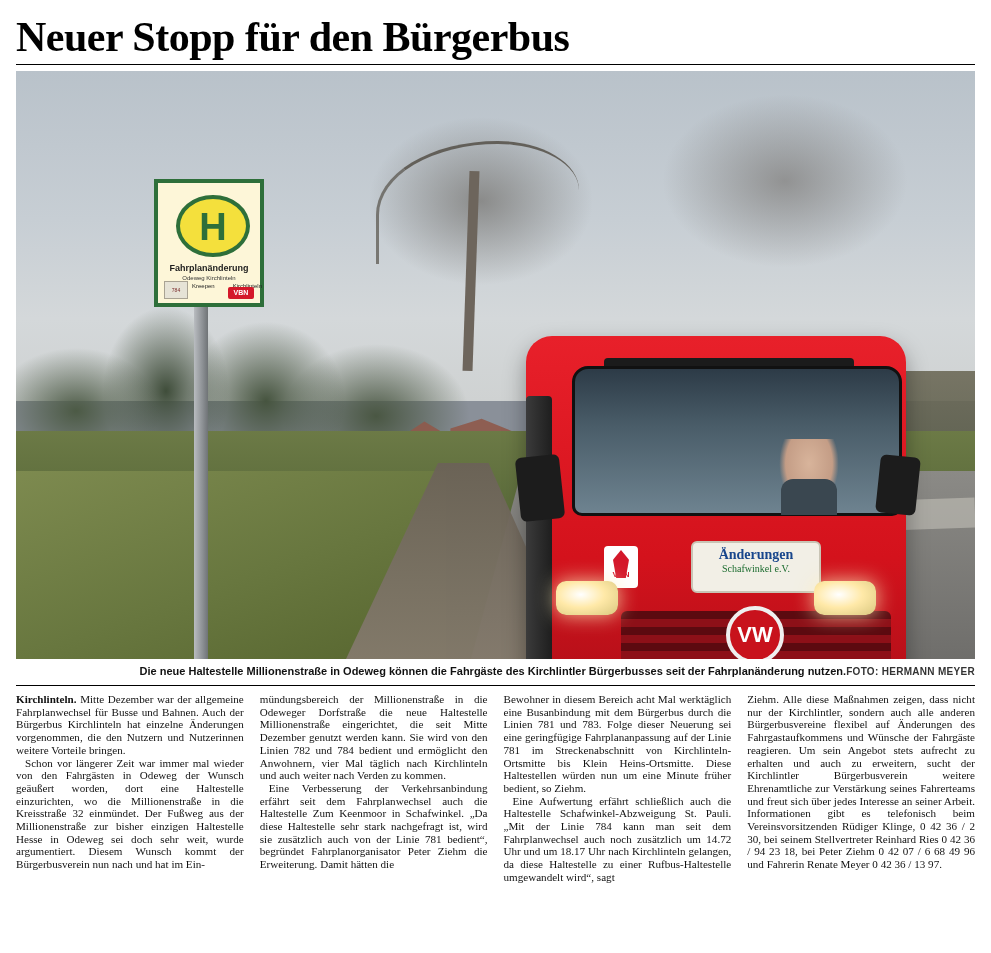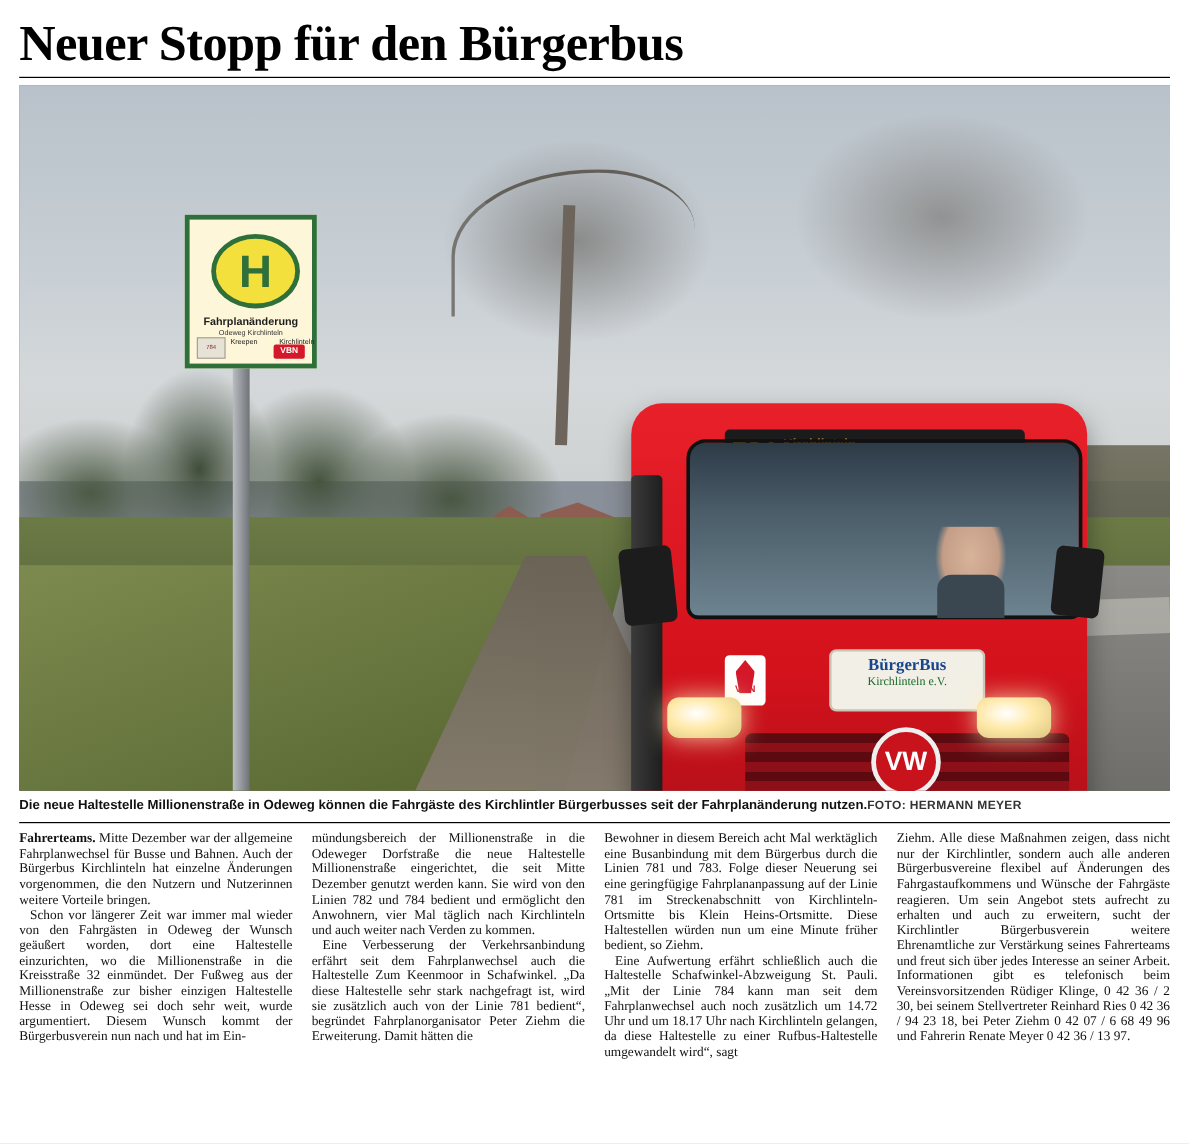--- a/index.html
+++ b/index.html
@@ -244,21 +244,21 @@
   .headlamp.left{ left:30px; }
   .headlamp.right{ right:30px; }
   .door-post{
     position:absolute; left:0px; top:60px; width:26px; height:330px;
     background: linear-gradient(to right,#3b3b3b,#1e1e1e);
     border-radius:4px;
   }
 
   
   .caption-row{
-    display:flex; justify-content:flex-start; align-items:baseline;
+    display:flex; justify-content:flex-end; align-items:baseline;
     margin-top:6px; padding-bottom:6px;
   }
   .caption{
     font-family:"Liberation Sans",sans-serif; font-weight:bold;
     font-size:11px; color:#111;
   }
   .credit{
     font-family:"Liberation Sans",sans-serif; font-weight:bold;
     font-size:10px; color:#333; letter-spacing:.3px;
   }
@@ -326,41 +326,41 @@
             <span style="display:block">Odeweg - Schaf</span>
           </span>
         </div>
         <div class="windscreen">
           <div class="driver"></div>
         </div>
         <div class="mirror-l"></div>
         <div class="mirror-r"></div>
         <div class="vbn-badge">VBN</div>
         <div class="logo-plate">
-          <div class="l1">BürgerBus</div>
-          <div class="l2">Kirchlinteln e.V.</div>
+          <div class="l1">Änderungen</div>
+          <div class="l2">Schafwinkel e.V.</div>
         </div>
         <div class="grille"></div>
         <div class="vw-logo">VW</div>
         <div class="headlamp left"></div>
         <div class="headlamp right"></div>
 
       </div>
     </div>
   </div>
 
   <div class="caption-row">
     <div class="caption">Die neue Haltestelle Millionenstraße in Odeweg können die Fahrgäste des Kirchlintler Bürgerbusses seit der Fahrplanänderung nutzen.</div>
     <div class="credit">FOTO: HERMANN MEYER</div>
   </div>
   <div class="rule-mid"></div>
 
   <div class="cols">
     <div>
-      <p class="first"><span class="lead">Fahrerteams.</span> <span>Mitte Dezember war der allgemeine Fahrplanwechsel für Busse und Bahnen. Auch der Bürgerbus Kirchlinteln hat einzelne Änderungen vorgenommen, die den Nutzern und Nutzerinnen weitere Vorteile bringen.</span></p>
+      <p class="first"><span class="lead">Kirchlinteln.</span> <span>Mitte Dezember war der allgemeine Fahrplanwechsel für Busse und Bahnen. Auch der Bürgerbus Kirchlinteln hat einzelne Änderungen vorgenommen, die den Nutzern und Nutzerinnen weitere Vorteile bringen.</span></p>
       <p>Schon vor längerer Zeit war immer mal wieder von den Fahrgästen in Odeweg der Wunsch geäußert worden, dort eine Haltestelle einzurichten, wo die Millionenstraße in die Kreisstraße 32 einmündet. Der Fußweg aus der Millionenstraße zur bisher einzigen Haltestelle Hesse in Odeweg sei doch sehr weit, wurde argumentiert. Diesem Wunsch kommt der Bürgerbusverein nun nach und hat im Ein-</p>
     </div>
     <div>
       <p class="first">mündungsbereich der Millionenstraße in die Odeweger Dorfstraße die neue Haltestelle Millionenstraße eingerichtet, die seit Mitte Dezember genutzt werden kann. Sie wird von den Linien 782 und 784 bedient und ermöglicht den Anwohnern, vier Mal täglich nach Kirchlinteln und auch weiter nach Verden zu kommen.</p>
       <p>Eine Verbesserung der Verkehrsanbindung erfährt seit dem Fahrplanwechsel auch die Haltestelle Zum Keenmoor in Schafwinkel. „Da diese Haltestelle sehr stark nachgefragt ist, wird sie zusätzlich auch von der Linie 781 bedient“, begründet Fahrplanorganisator Peter Ziehm die Erweiterung. Damit hätten die</p>
     </div>
     <div>
       <p class="first">Bewohner in diesem Bereich acht Mal werktäglich eine Busanbindung mit dem Bürgerbus durch die Linien 781 und 783. Folge dieser Neuerung sei eine geringfügige Fahrplananpassung auf der Linie 781 im Streckenabschnitt von Kirchlinteln-Ortsmitte bis Klein Heins-Ortsmitte. Diese Haltestellen würden nun um eine Minute früher bedient, so Ziehm.</p>
       <p>Eine Aufwertung erfährt schließlich auch die Haltestelle Schafwinkel-Abzweigung St. Pauli. „Mit der Linie 784 kann man seit dem Fahrplanwechsel auch noch zusätzlich um 14.72 Uhr und um 18.17 Uhr nach Kirchlinteln gelangen, da diese Haltestelle zu einer Rufbus-Haltestelle umgewandelt wird“, sagt</p>
     </div>

